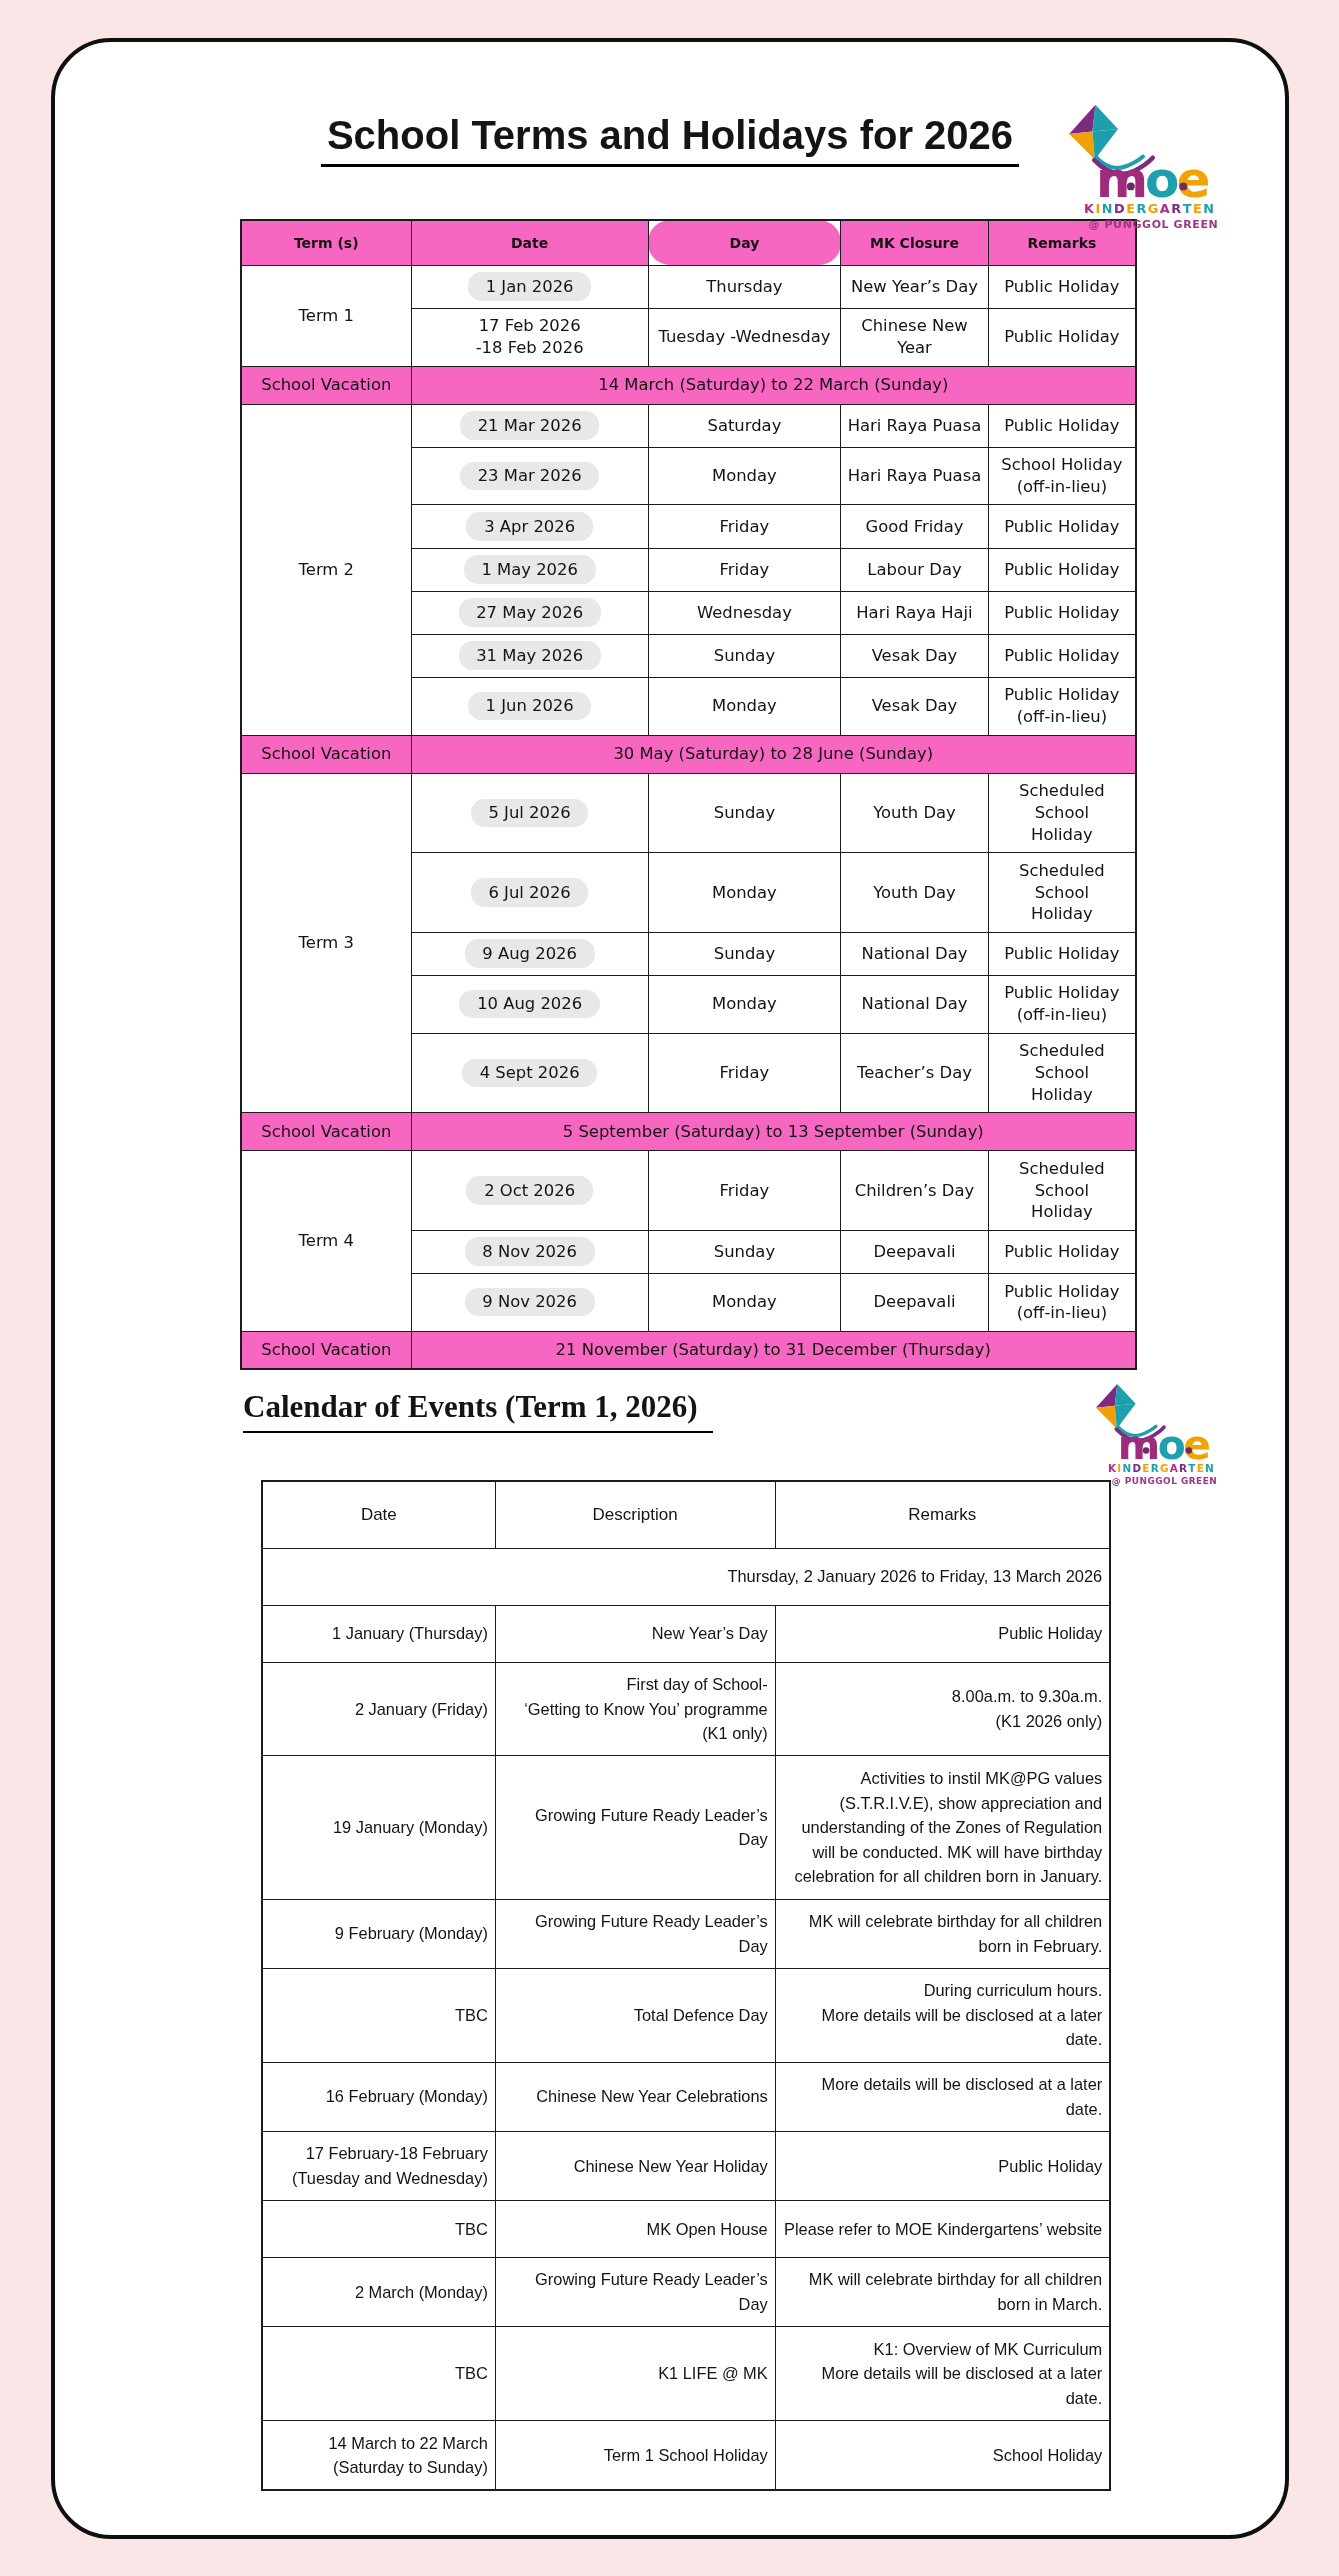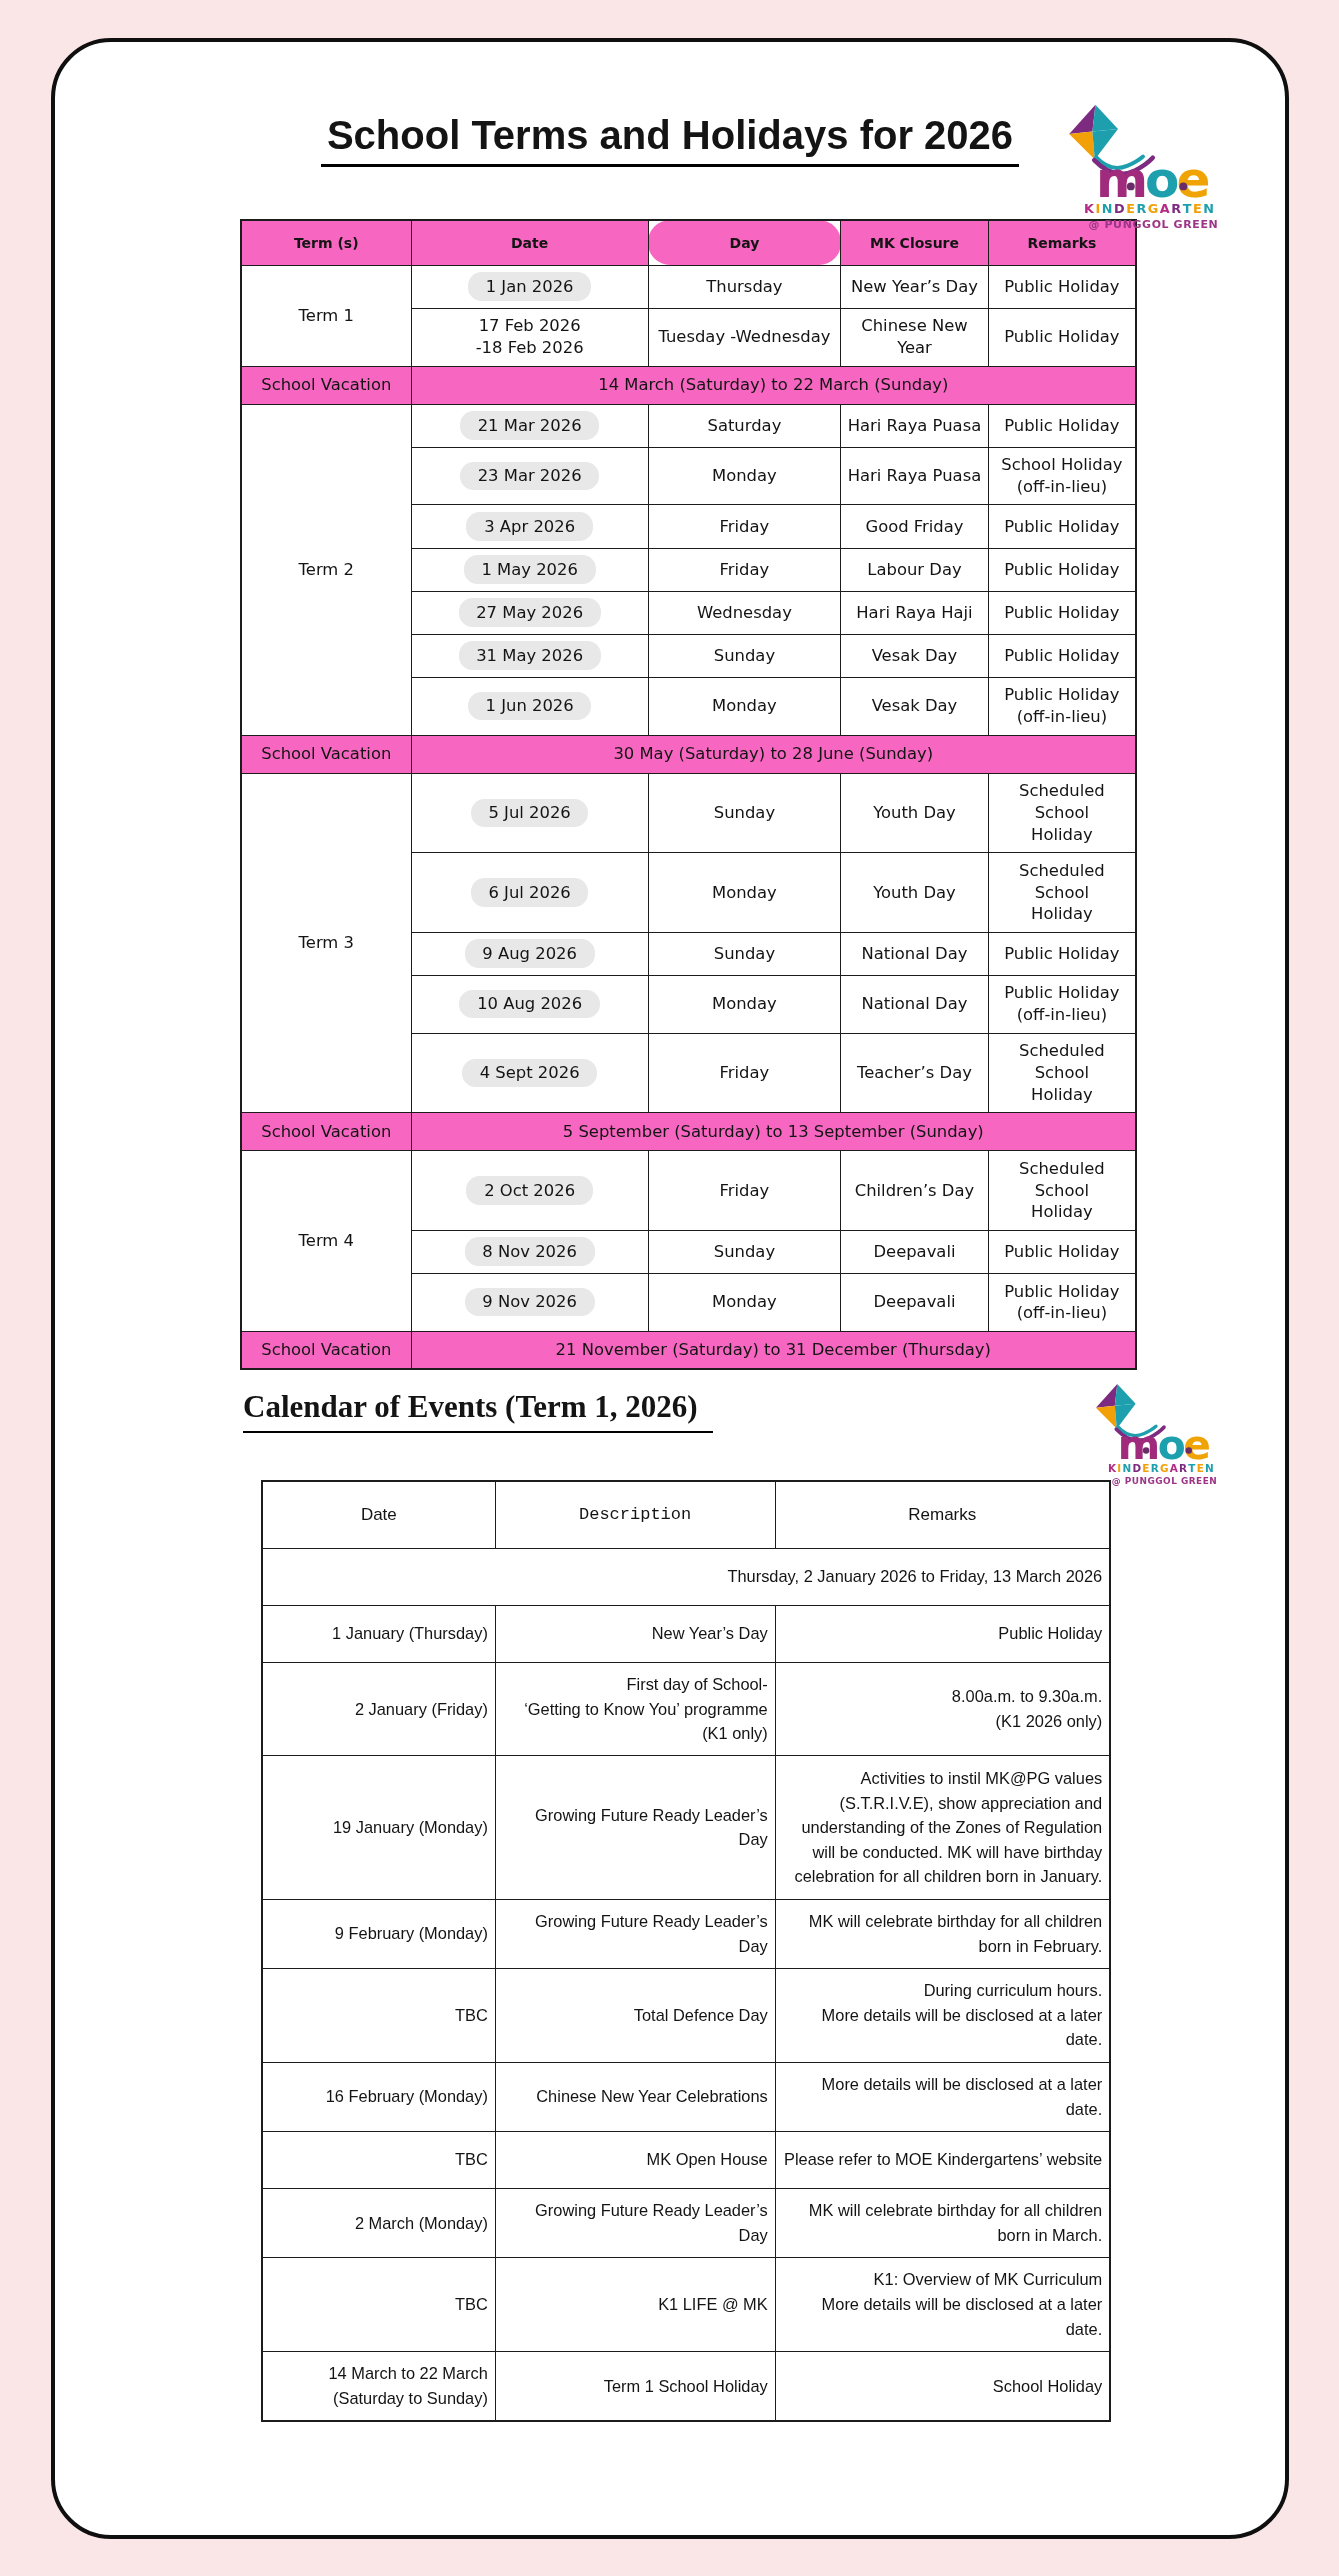--- a/index.html
+++ b/index.html
@@ -296,21 +296,21 @@
     <text x="152" y="184" text-anchor="middle" font-family="'DejaVu Sans',sans-serif" font-weight="bold" font-size="21" letter-spacing="2.5"><tspan fill="#B42B85">K</tspan><tspan fill="#F2A007">I</tspan><tspan fill="#1D9FAE">N</tspan><tspan fill="#7C2B80">D</tspan><tspan fill="#F2A007">E</tspan><tspan fill="#1D9FAE">R</tspan><tspan fill="#F2A007">G</tspan><tspan fill="#B42B85">A</tspan><tspan fill="#7C2B80">R</tspan><tspan fill="#1D9FAE">T</tspan><tspan fill="#F2A007">E</tspan><tspan fill="#1D9FAE">N</tspan></text>
     <text x="158" y="208" text-anchor="middle" font-family="'DejaVu Sans',sans-serif" font-weight="bold" font-size="18" letter-spacing="1" fill="#9C3587">@ PUNGGOL GREEN</text>
   </svg>
       </div>
   </div>
 
   <table class="events-table">
     <thead>
       <tr id="events-head">
           <th style="width: 27.5%;">Date</th>
-          <th style="width: 33%; font-family: Liberation Mono, monospace;">Description</th>
+          <th style="width: 33%;">Description</th>
           <th style="width: 39.5%;">Remarks</th>
         </tr>
     </thead>
     <tbody id="events-body">
         <tr class="range-row">
           <td colspan="3">Thursday, 2 January 2026 to Friday, 13 March 2026</td>
         </tr>
         <tr>
           <td>1 January (Thursday)</td>
           <td>New Year’s Day</td>
@@ -339,20 +339,26 @@
           <td>Total Defence Day</td>
           <td>During curriculum hours.
 More details will be disclosed at a later date.</td>
         </tr>
         <tr>
           <td>16 February (Monday)</td>
           <td>Chinese New Year Celebrations</td>
           <td>More details will be disclosed at a later date.</td>
         </tr>
         <tr>
+          <td>17 February-18 February
+(Tuesday and Wednesday)</td>
+          <td>Chinese New Year Holiday</td>
+          <td>Public Holiday</td>
+        </tr>
+        <tr>
           <td>TBC</td>
           <td>MK Open House</td>
           <td>Please refer to MOE Kindergartens’ website</td>
         </tr>
         <tr>
           <td>2 March (Monday)</td>
           <td>Growing Future Ready Leader’s Day</td>
           <td>MK will celebrate birthday for all children born in March.</td>
         </tr>
         <tr>

